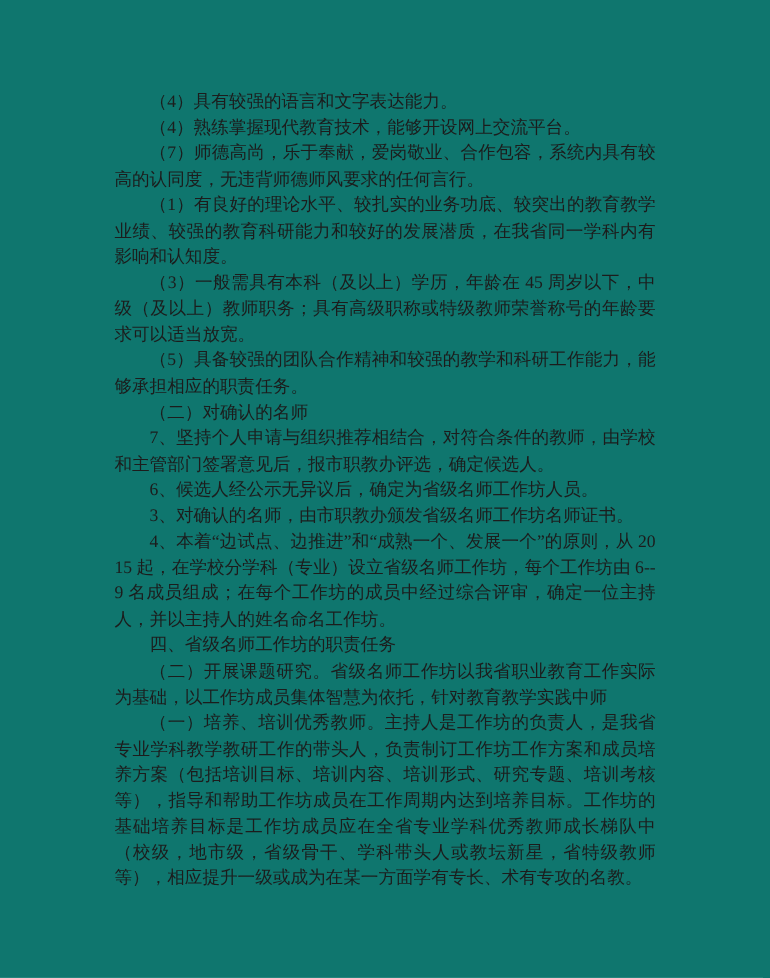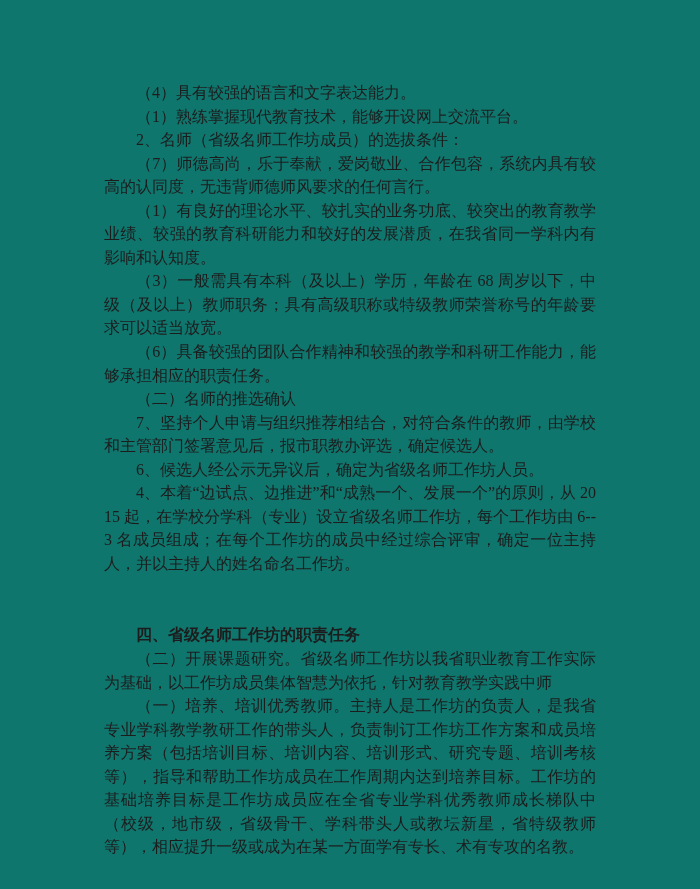--- a/index.html
+++ b/index.html
@@ -26,37 +26,36 @@
     text-align: justify;
     text-justify: inter-ideograph;
   }
   .doc-body p {
     margin: 0;
     padding: 0;
     text-indent: 2em;
     word-break: break-all;
   }
   .doc-body p.bold {
-    font-weight: bold;
-    margin-top: 48px;
+    font-weight: normal;
   }
 </style>
 </head>
 <body>
 
 <div class="page">
   <div class="doc-body">
     <p>（4）具有较强的语言和文字表达能力。</p>
-    <p>（1）熟练掌握现代教育技术，能够开设网上交流平台。</p>
-    <p>2、名师（省级名师工作坊成员）的选拔条件：</p>
+    <p>（4）熟练掌握现代教育技术，能够开设网上交流平台。</p>
     <p>（7）师德高尚，乐于奉献，爱岗敬业、合作包容，系统内具有较高的认同度，无违背师德师风要求的任何言行。</p>
     <p>（1）有良好的理论水平、较扎实的业务功底、较突出的教育教学业绩、较强的教育科研能力和较好的发展潜质，在我省同一学科内有影响和认知度。</p>
-    <p>（3）一般需具有本科（及以上）学历，年龄在 68 周岁以下，中级（及以上）教师职务；具有高级职称或特级教师荣誉称号的年龄要求可以适当放宽。</p>
-    <p>（6）具备较强的团队合作精神和较强的教学和科研工作能力，能够承担相应的职责任务。</p>
-    <p>（二）名师的推选确认</p>
+    <p>（3）一般需具有本科（及以上）学历，年龄在 45 周岁以下，中级（及以上）教师职务；具有高级职称或特级教师荣誉称号的年龄要求可以适当放宽。</p>
+    <p>（5）具备较强的团队合作精神和较强的教学和科研工作能力，能够承担相应的职责任务。</p>
+    <p>（二）对确认的名师</p>
     <p>7、坚持个人申请与组织推荐相结合，对符合条件的教师，由学校和主管部门签署意见后，报市职教办评选，确定候选人。</p>
     <p>6、候选人经公示无异议后，确定为省级名师工作坊人员。</p>
-    <p>4、本着“边试点、边推进”和“成熟一个、发展一个”的原则，从 2015 起，在学校分学科（专业）设立省级名师工作坊，每个工作坊由 6--3 名成员组成；在每个工作坊的成员中经过综合评审，确定一位主持人，并以主持人的姓名命名工作坊。</p>
+    <p>3、对确认的名师，由市职教办颁发省级名师工作坊名师证书。</p>
+    <p>4、本着“边试点、边推进”和“成熟一个、发展一个”的原则，从 2015 起，在学校分学科（专业）设立省级名师工作坊，每个工作坊由 6--9 名成员组成；在每个工作坊的成员中经过综合评审，确定一位主持人，并以主持人的姓名命名工作坊。</p>
     <p class="bold">四、省级名师工作坊的职责任务</p>
     <p>（二）开展课题研究。省级名师工作坊以我省职业教育工作实际为基础，以工作坊成员集体智慧为依托，针对教育教学实践中师</p>
     <p>（一）培养、培训优秀教师。主持人是工作坊的负责人，是我省专业学科教学教研工作的带头人，负责制订工作坊工作方案和成员培养方案（包括培训目标、培训内容、培训形式、研究专题、培训考核等），指导和帮助工作坊成员在工作周期内达到培养目标。工作坊的基础培养目标是工作坊成员应在全省专业学科优秀教师成长梯队中（校级，地市级，省级骨干、学科带头人或教坛新星，省特级教师等），相应提升一级或成为在某一方面学有专长、术有专攻的名教。</p>
   </div>
 </div>
 
 </body></html>

